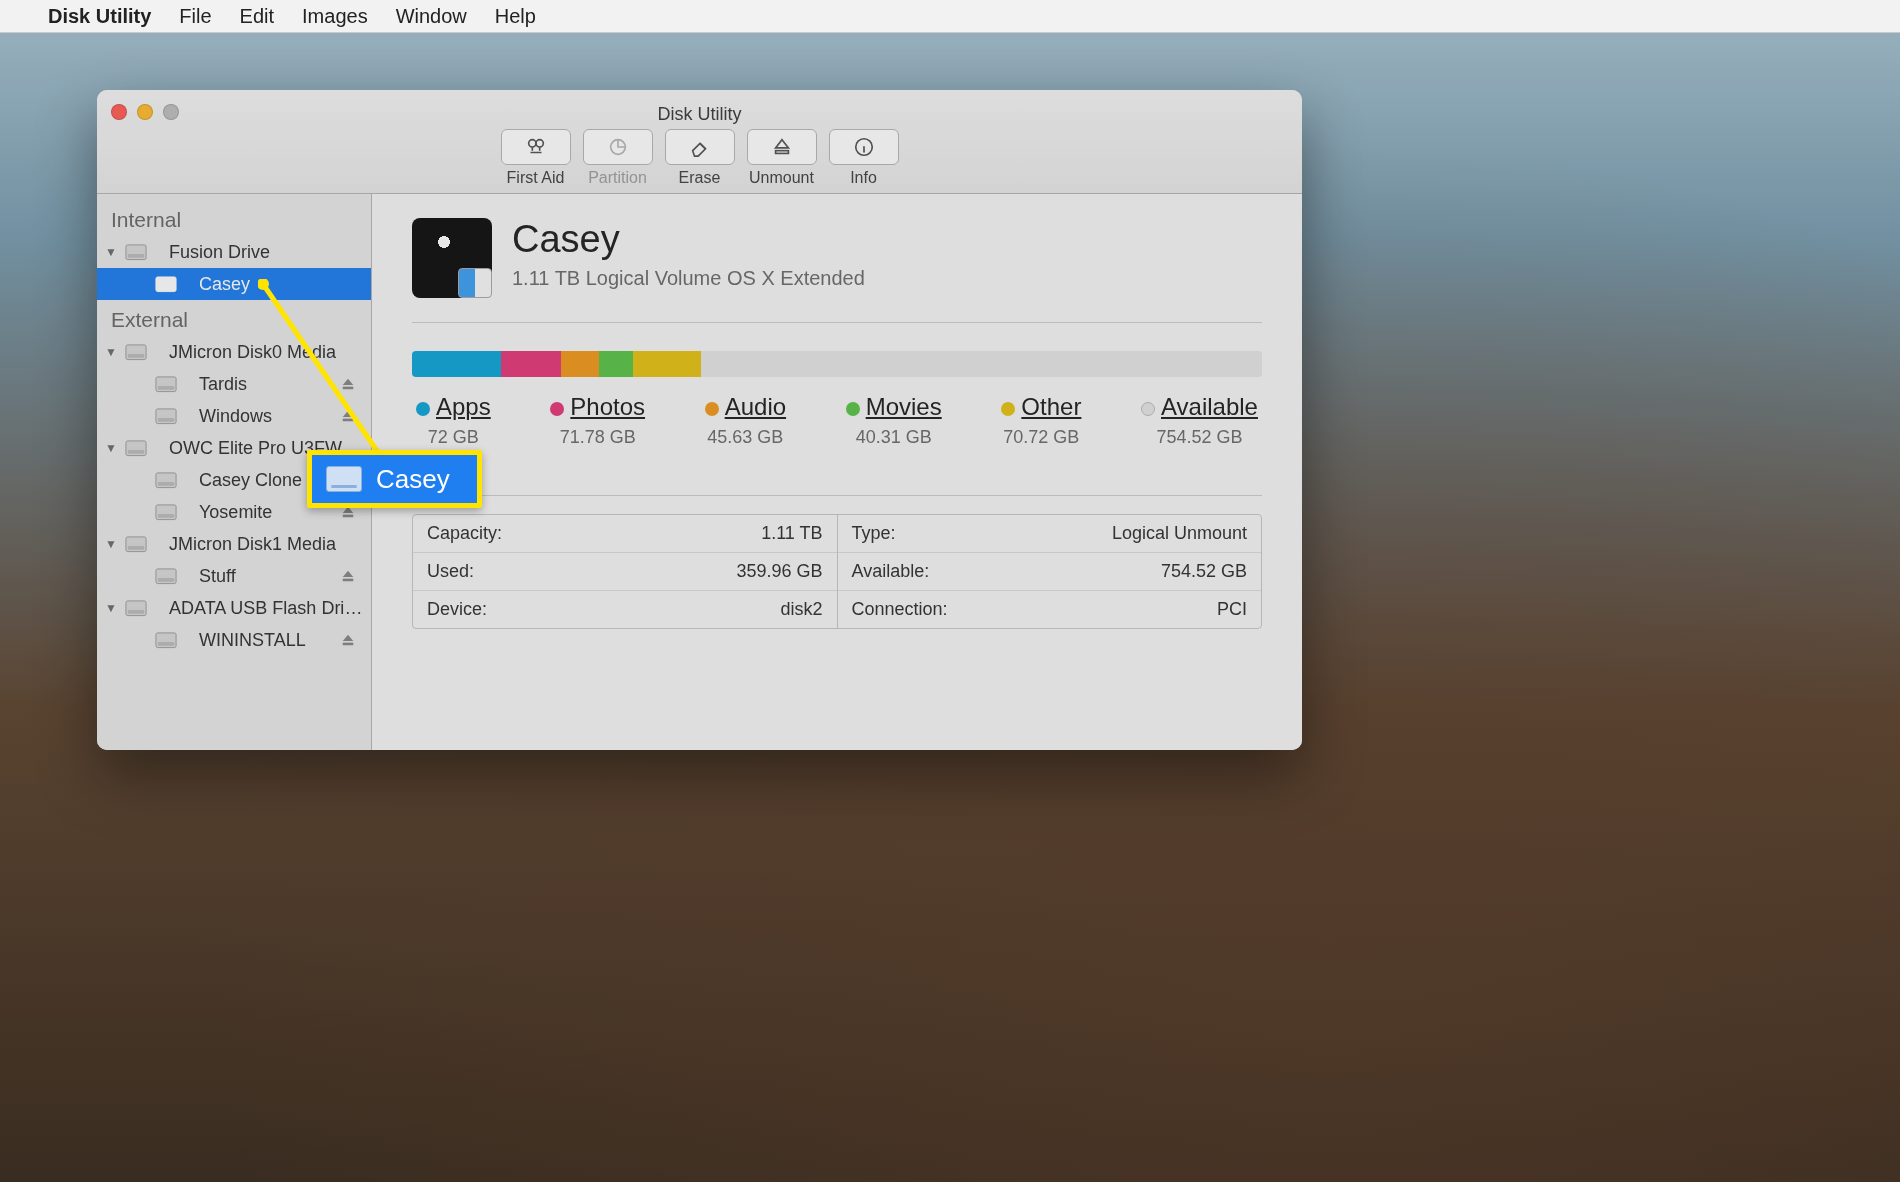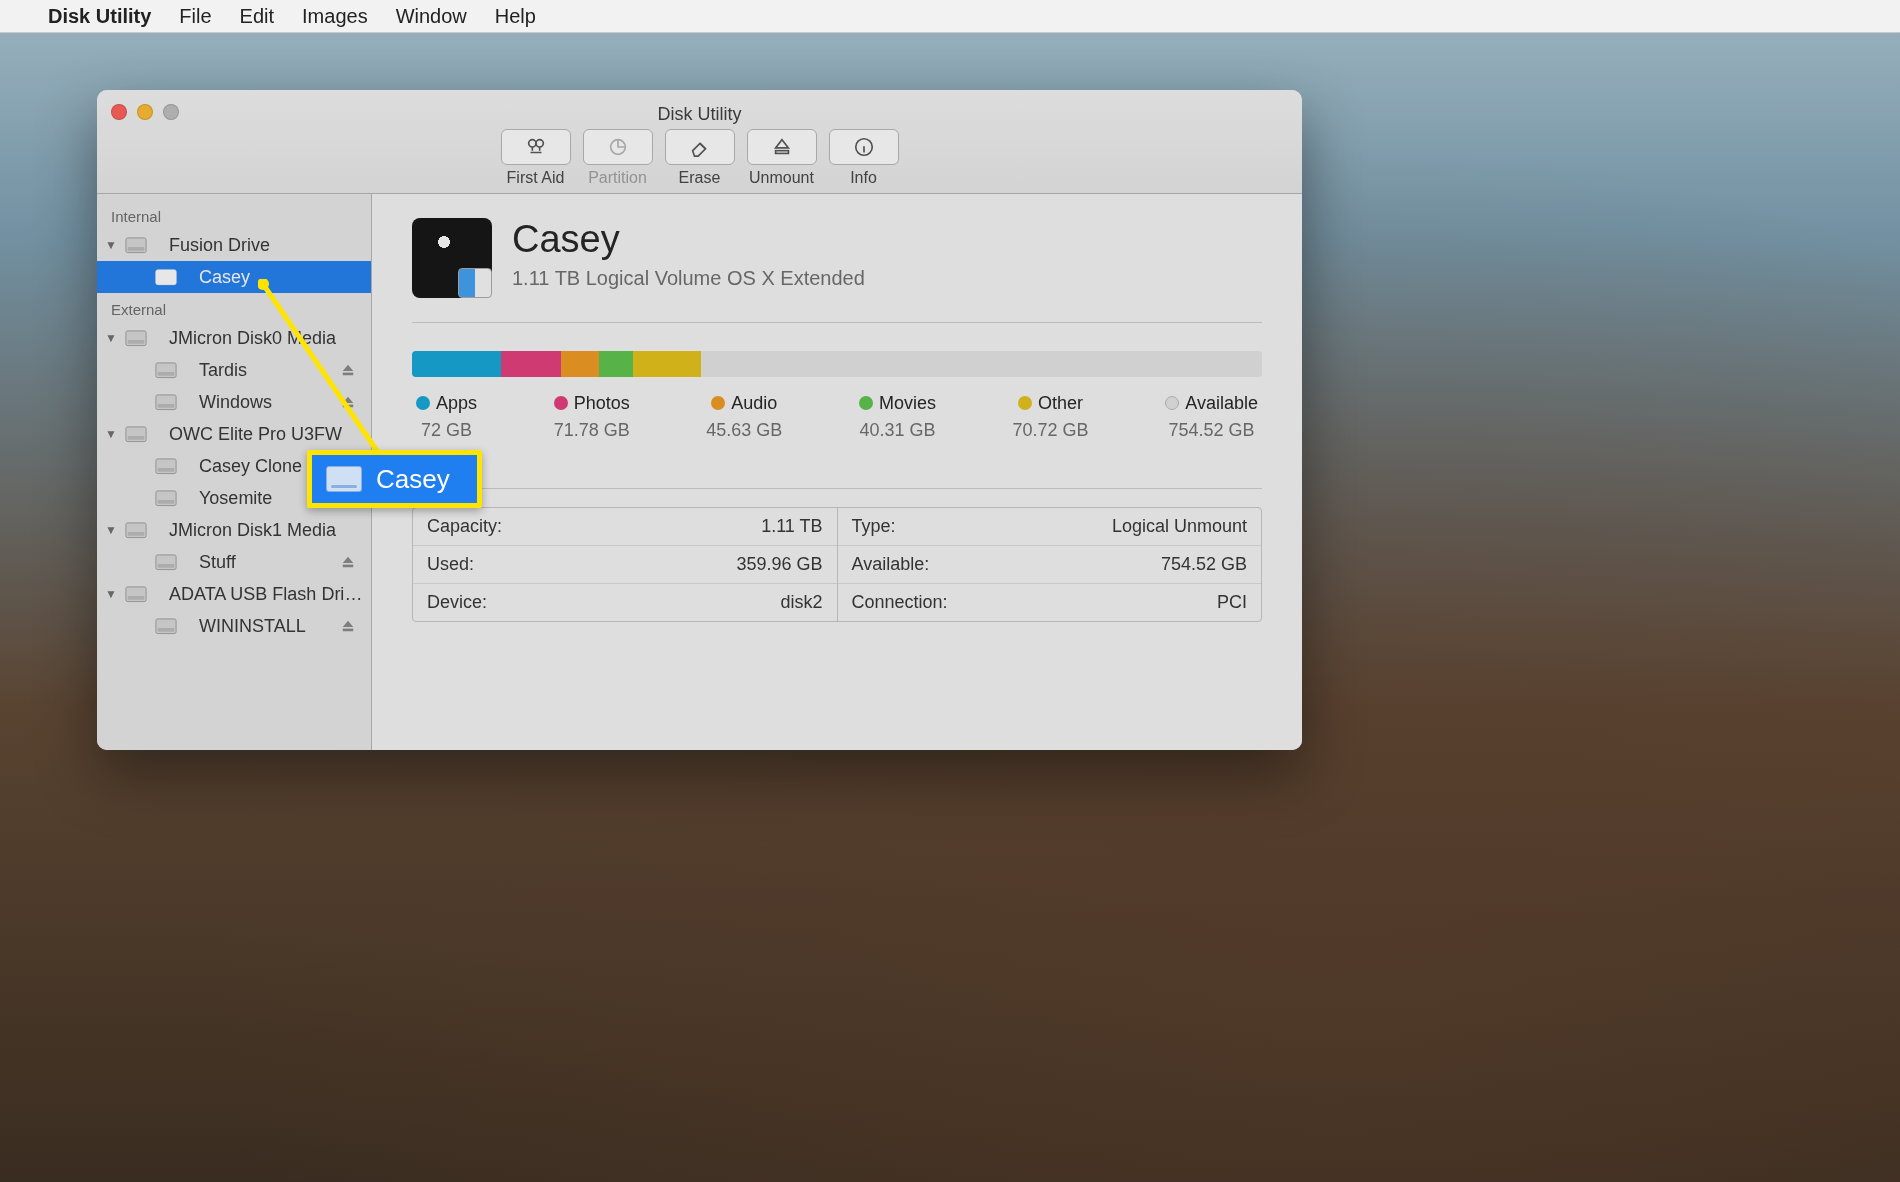--- a/index.html
+++ b/index.html
@@ -19,21 +19,21 @@
 .toolbar { position:absolute; left:0; right:0; bottom:6px; display:flex; justify-content:center; gap:12px; }
 .tool { display:flex; flex-direction:column; align-items:center; gap:4px; padding:0; }
 .tool .btn { width:70px; height:36px; background:#fff; border:1px solid #b8b8b8; border-radius:6px; display:flex; align-items:center; justify-content:center; color:#555; }
 .tool .btn.disabled { color:#b8b8b8; }
 .tool .label { font-size:16px; color:#444; }
 .tool .label.disabled{ color:#a0a0a0; }
 .tool svg{width:22px;height:22px;}
 
 .body { flex:1; display:flex; }
 .sidebar { width:275px; background:#e9e9ea; border-right:1px solid #b8b8b8; padding-top:6px; font-size:18px; color:#333; overflow:hidden;}
-.section { padding:8px 14px 4px; color:#6a6a6a; font-size:15px; }
+.section { padding:8px 14px 4px; color:#6a6a6a; font-size:21px; }
 .row { display:flex; align-items:center; height:32px; padding-left:8px; gap:6px; position:relative;}
 .row .disclosure { width:14px; color:#6e6e6e; font-size:12px;} .row .indent2{width:44px;}
 .row .diskicon{width:22px;height:16px;}
 .row .name{flex:1; white-space:nowrap; overflow:hidden; text-overflow:ellipsis;margin-left:16px;}
 .row .eject{ width:16px; color:#777; margin-right:14px;}
 .row.selected{ background:#1f7ef0; color:#fff; }
 .row.selected .diskicon, .row.selected .eject{ filter:brightness(3); }
 
 .main { flex:1; background:#f5f5f5; padding:24px 40px 20px 40px; overflow:hidden;}
 .header { display:flex; align-items:flex-start; gap:20px; padding-bottom:24px; border-bottom:1px solid #cfcfcf;}
@@ -41,21 +41,21 @@
 .volicon .sylv{position:absolute;inset:0;background:radial-gradient(circle at 40% 30%,#fff 0 6px,#111 6px 28px,transparent 28px),radial-gradient(circle at 60% 40%,#e22 0 8px,transparent 8px),linear-gradient(#111,#111);border-radius:8px;}
 .volicon .finder{position:absolute;right:0;bottom:0;width:34px;height:30px;background:linear-gradient(90deg,#3fa0f4 50%,#f7f7f7 50%);border-radius:4px;border:1px solid #aaa;}
 .header h1{font-size:38px; font-weight:400; color:#222;}
 .header .sub{font-size:20px; color:#6e6e6e; margin-top:6px;}
 
 .usagebar{ margin-top:28px; height:26px; width:100%; background:#e5e5e5; border-radius:4px; display:flex; overflow:hidden;}
 .usagebar span{height:100%;}
 .legend{ display:flex; justify-content:space-between; margin-top:16px; padding:0 4px;}
 .legend .item{text-align:center;}
 .legend .dot{display:inline-block;width:14px;height:14px;border-radius:50%;margin-right:6px;vertical-align:-1px;}
-.legend .cat{font-size:18px;color:#222;}
+.legend .cat{font-size:24px;color:#222;text-decoration:underline;}
 .legend .val{font-size:18px;color:#6e6e6e;margin-top:6px;}
 .legend-spacer{height:36px;border-bottom:1px solid #cfcfcf; margin-top:12px;}
 
 .info{ margin-top:18px; border:1px solid #c8c8c8; border-radius:4px; display:flex; }
 .info .col{flex:1;}
 .info .col:first-child{border-right:1px solid #c8c8c8;}
 .info .line{display:flex; justify-content:space-between; padding:8px 14px; border-bottom:1px solid #dcdcdc; font-size:18px; color:#333;}
 .info .line:last-child{border-bottom:none;align-items:flex-end;}
 .info .line .v{color:#333;}
 

